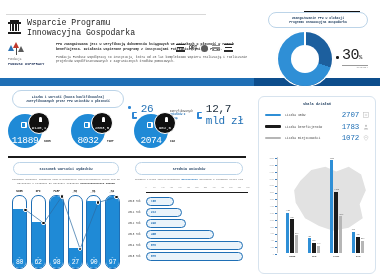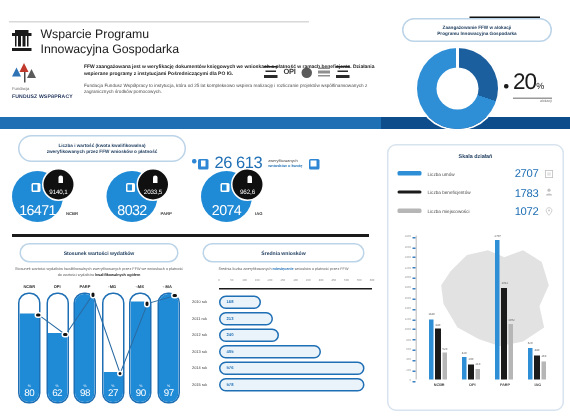--- a/index.html
+++ b/index.html
@@ -2,21 +2,21 @@
 <html><head>
 <meta charset="utf-8">
 <style>
   * { box-sizing: border-box; margin: 0; padding: 0; }
   html, body {
     width: 380px; height: 280px;
     background: #ffffff;
     font-family: "Liberation Sans", sans-serif;
     overflow: hidden;
   }
-  .page { position: relative; width: 364px; height: 280px; background: #fff; }
+  .page { position: relative; width: 364px; height: 280px; background: #fff; font-family: Liberation Mono, monospace; }
   .date-badge {
     position: absolute; right: 4px; top: 11px;
     background: #111; color: #fff;
     font-size: 3.2px; letter-spacing: .1px;
     padding: 2px 5px; line-height: 1.2;
     white-space: nowrap;
   }
   .hdr-rule { position: absolute; left: 6px; top: 14px; width: 200px; height: 1px; background: #d8d8d8; }
 
   .title-row { position: absolute; left: 8px; top: 18px; display: flex; align-items: center; gap: 6px; }
@@ -289,28 +289,32 @@
     </div>
 
     <div class="kpi-top">
       <div class="kpi-ic doc"></div>
       <div class="kpi-big">26 613</div>
       <div class="kpi-sub">
         <span>zweryfikowanych</span><br>
         <b>wniosków o kwotę</b>
       </div>
       <div class="kpi-ic"></div>
+      <div class="kpi-money">
+        <span>12,7</span>
+        <span class="zl">mld zł</span>
+      </div>
     </div>
     <div class="dot-blue"></div>
 
     <div class="circles">
       <div class="cgroup">
         <div class="cmain">
           <div class="sq"></div>
-          <div class="val">16471</div>
+          <div class="val">11889</div>
         </div>
         <div class="csec">
           <div class="pin"></div>
           <div class="val2">9140,1</div>
         </div>
         <div class="clabel">NCBR</div>
       </div>
       <div class="cgroup">
         <div class="cmain">
           <div class="sq"></div>
@@ -344,21 +348,21 @@
       </span>
     </div>
     <div class="donut-box">
       <div class="donut">
           <div class="donut-gap"></div>
         </div>
     </div>
     <div class="pct-wrap">
       <div class="pct-dot"></div>
       <div>
-        <span class="pct-num">20</span><span class="pct-sign">%</span>
+        <span class="pct-num">30</span><span class="pct-sign">%</span>
       </div>
       <div class="pct-rule"></div>
       <div class="pct-cap">alokacji</div>
     </div>
   </div>
 
   <div class="spanel">
     <div class="spanel-title">Skala działań</div>
     <div class="legend">
       <div class="lrow">

